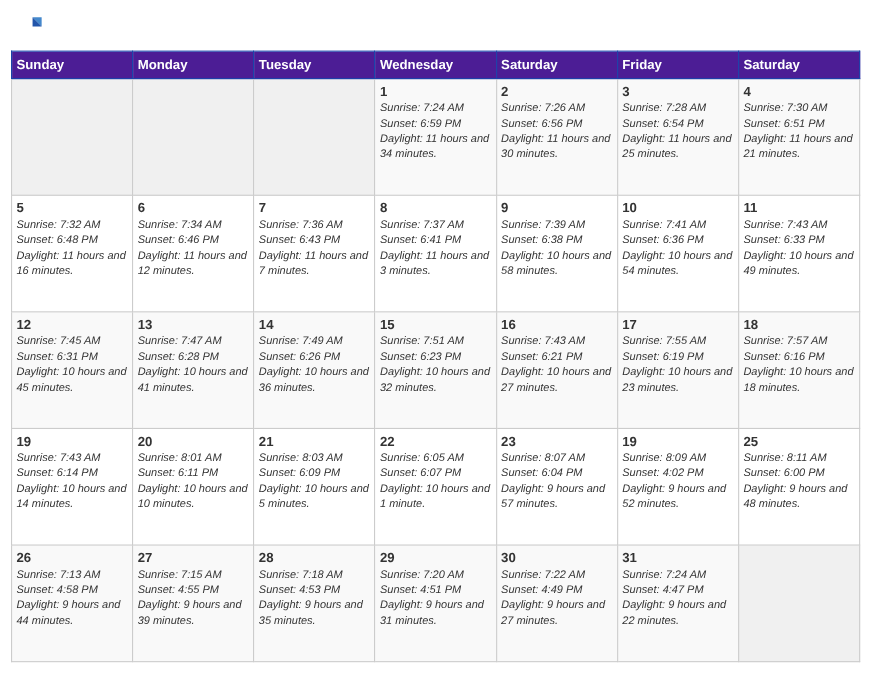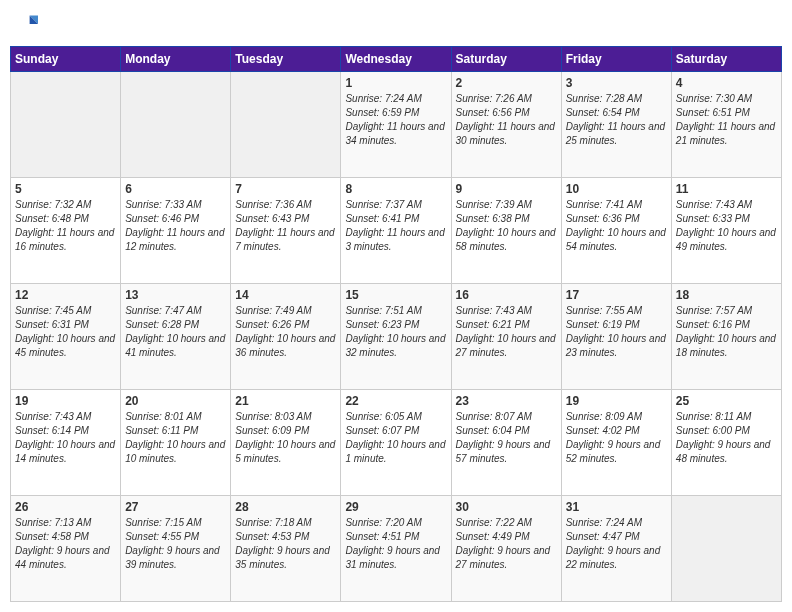--- a/index.html
+++ b/index.html
@@ -166,21 +166,21 @@
         <tr>
           <td>
             <span class="day-number">5</span>
             <div class="day-info">Sunrise: 7:32 AM
 Sunset: 6:48 PM
 Daylight: 11 hours
 and 16 minutes.</div>
           </td>
           <td>
             <span class="day-number">6</span>
-            <div class="day-info">Sunrise: 7:33 AM
+            <div class="day-info">Sunrise: 7:34 AM
 Sunset: 6:46 PM
 Daylight: 11 hours
 and 12 minutes.</div>
           </td>
           <td>
             <span class="day-number">7</span>
             <div class="day-info">Sunrise: 7:36 AM
 Sunset: 6:43 PM
 Daylight: 11 hours
 and 7 minutes.</div>

